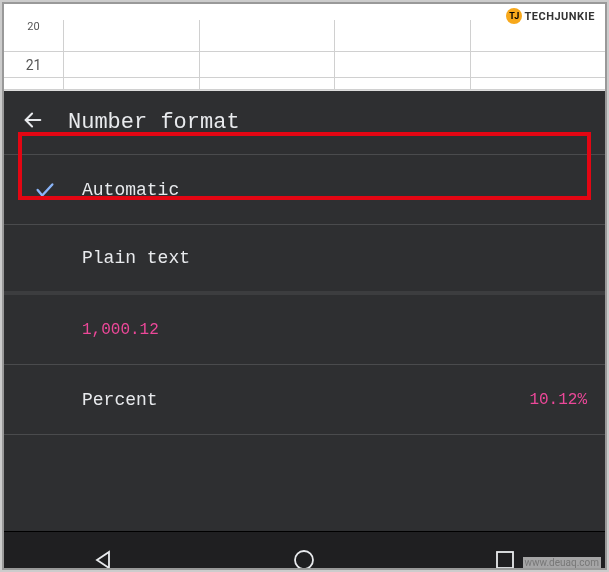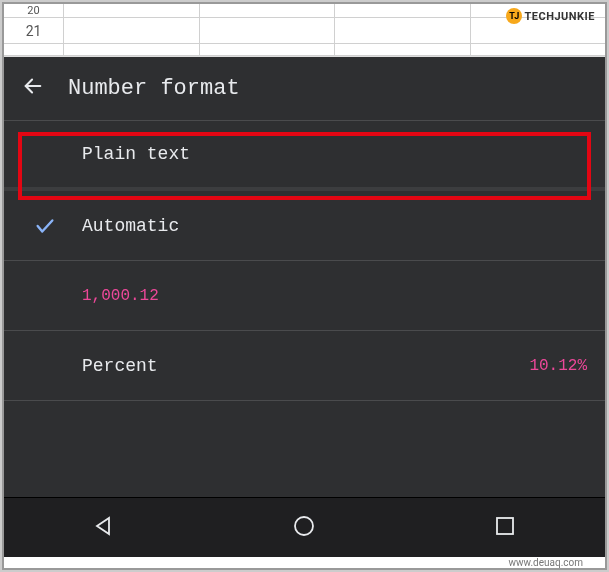--- a/index.html
+++ b/index.html
@@ -127,39 +127,39 @@
       height: 60px;
       display: flex;
       align-items: center;
       justify-content: space-around;
       border-top: 1px solid #000;
     }
     .navbtn svg { width: 24px; height: 24px; stroke: #e8eaed; fill: none; stroke-width: 1.8; }
     .footer-url {
       position: absolute;
       bottom: 0;
-      right: 20px;
+      right: 4px;
       font-size: 10px;
       color: #777;
       background: rgba(255,255,255,0.6);
       padding: 0 2px;
     }
   </style>
 </head>
 <body>
 
 <div class="outer-frame">
 
   <div class="watermark-logo">
     <span class="tj-badge">TJ</span>
     <span>TECHJUNKIE</span>
   </div>
 
   <div class="sheet-rows">
-    <div class="sheet-row" style="height:14px;">
+    <div class="sheet-row" style="height:32px;margin-top:16px;">
       <div class="rownum" style="font-size:11px;align-items:flex-start;">20</div>
       <div class="cell"></div>
       <div class="cell"></div>
       <div class="cell"></div>
       <div class="cell"></div>
     </div>
     <div class="sheet-row">
       <div class="rownum">21</div>
       <div class="cell"></div>
       <div class="cell"></div>
@@ -181,32 +181,32 @@
         <svg viewBox="0 0 24 24" fill="none" stroke-width="2.2" stroke-linecap="round" stroke-linejoin="round">
             <line x1="20" y1="12" x2="4" y2="12"></line>
             <polyline points="11 5 4 12 11 19"></polyline>
           </svg>
       </span>
       <span class="panel-title">Number format</span>
     </div>
 
     <div class="option-list">
 
-      <div class="option big-gap">
-        <span class="check-slot"></span>
-        <span class="option-label">Plain text</span>
-      </div>
-
       <div class="option">
         <span class="check-slot">
           <svg viewBox="0 0 24 24" fill="none" stroke-width="2.6" stroke-linecap="round" stroke-linejoin="round">
               <polyline points="4 12 9 18 20 6"></polyline>
             </svg>
         </span>
         <span class="option-label">Automatic</span>
+      </div>
+
+      <div class="option big-gap">
+        <span class="check-slot"></span>
+        <span class="option-label">Plain text</span>
       </div>
 
       <div class="option">
         <span class="check-slot"></span>
         <span class="option-sample">1,000.12</span>
       </div>
 
       <div class="option">
         <span class="check-slot"></span>
         <span class="option-label">Percent</span>

